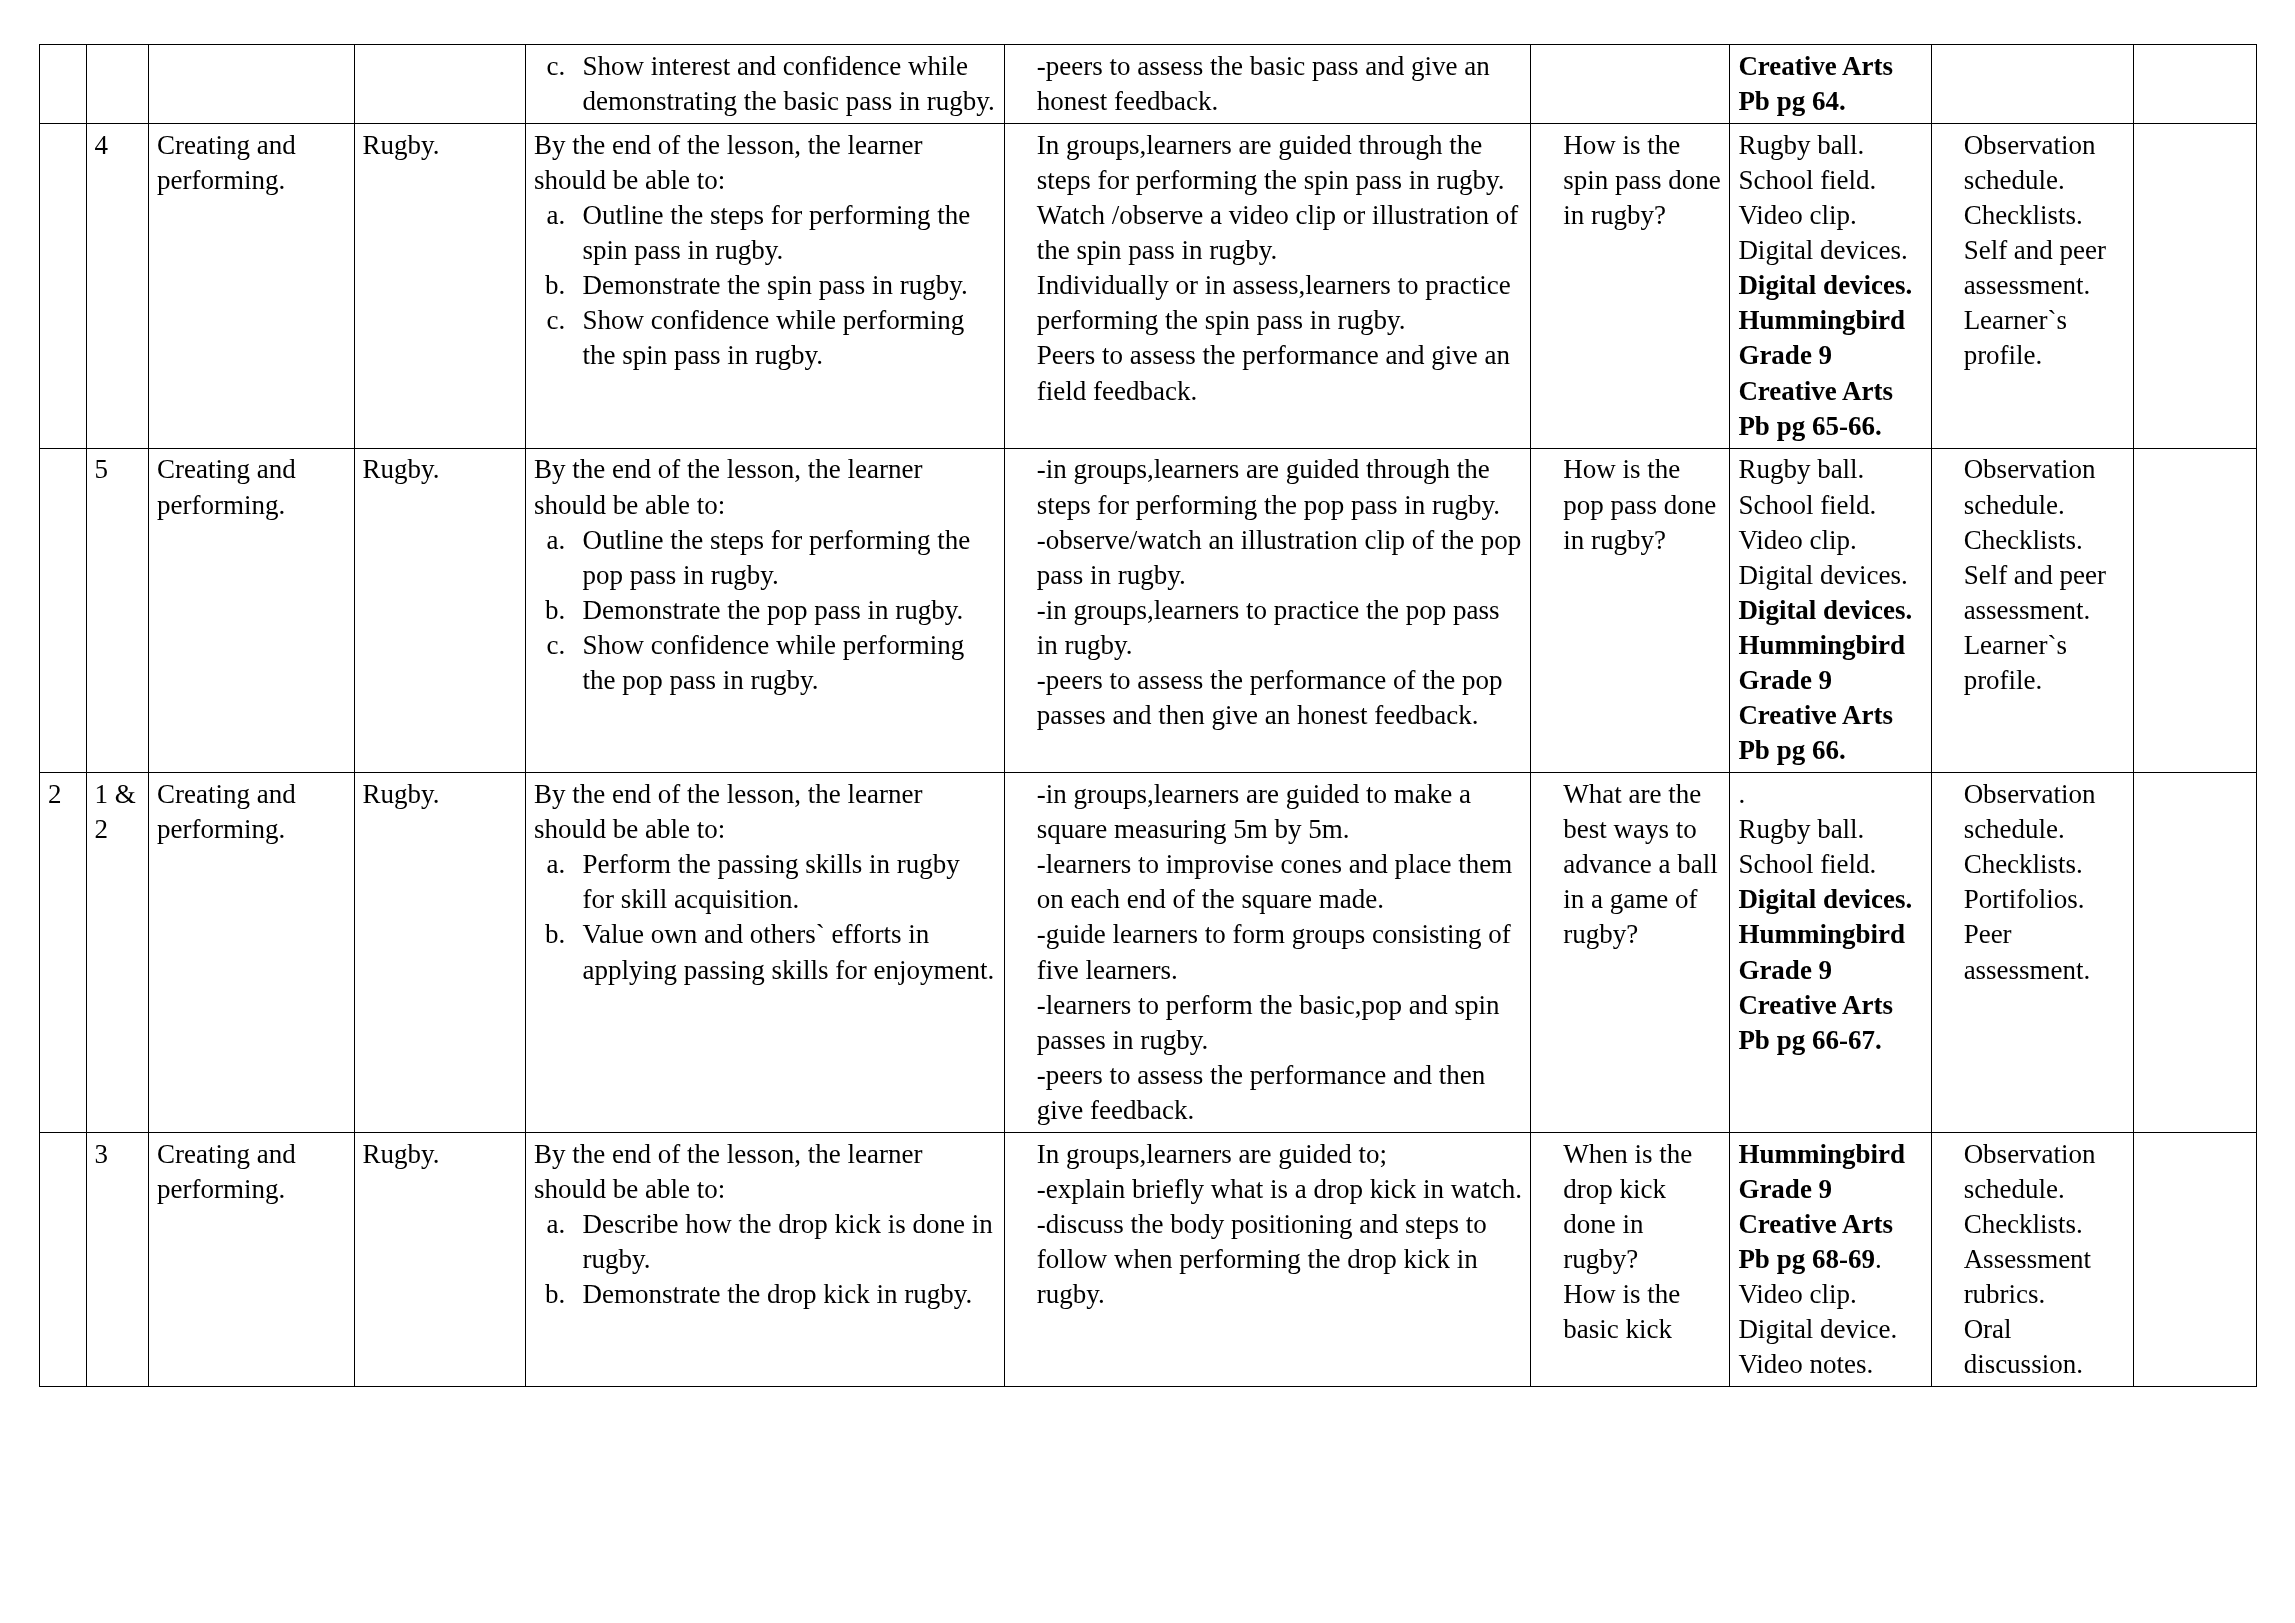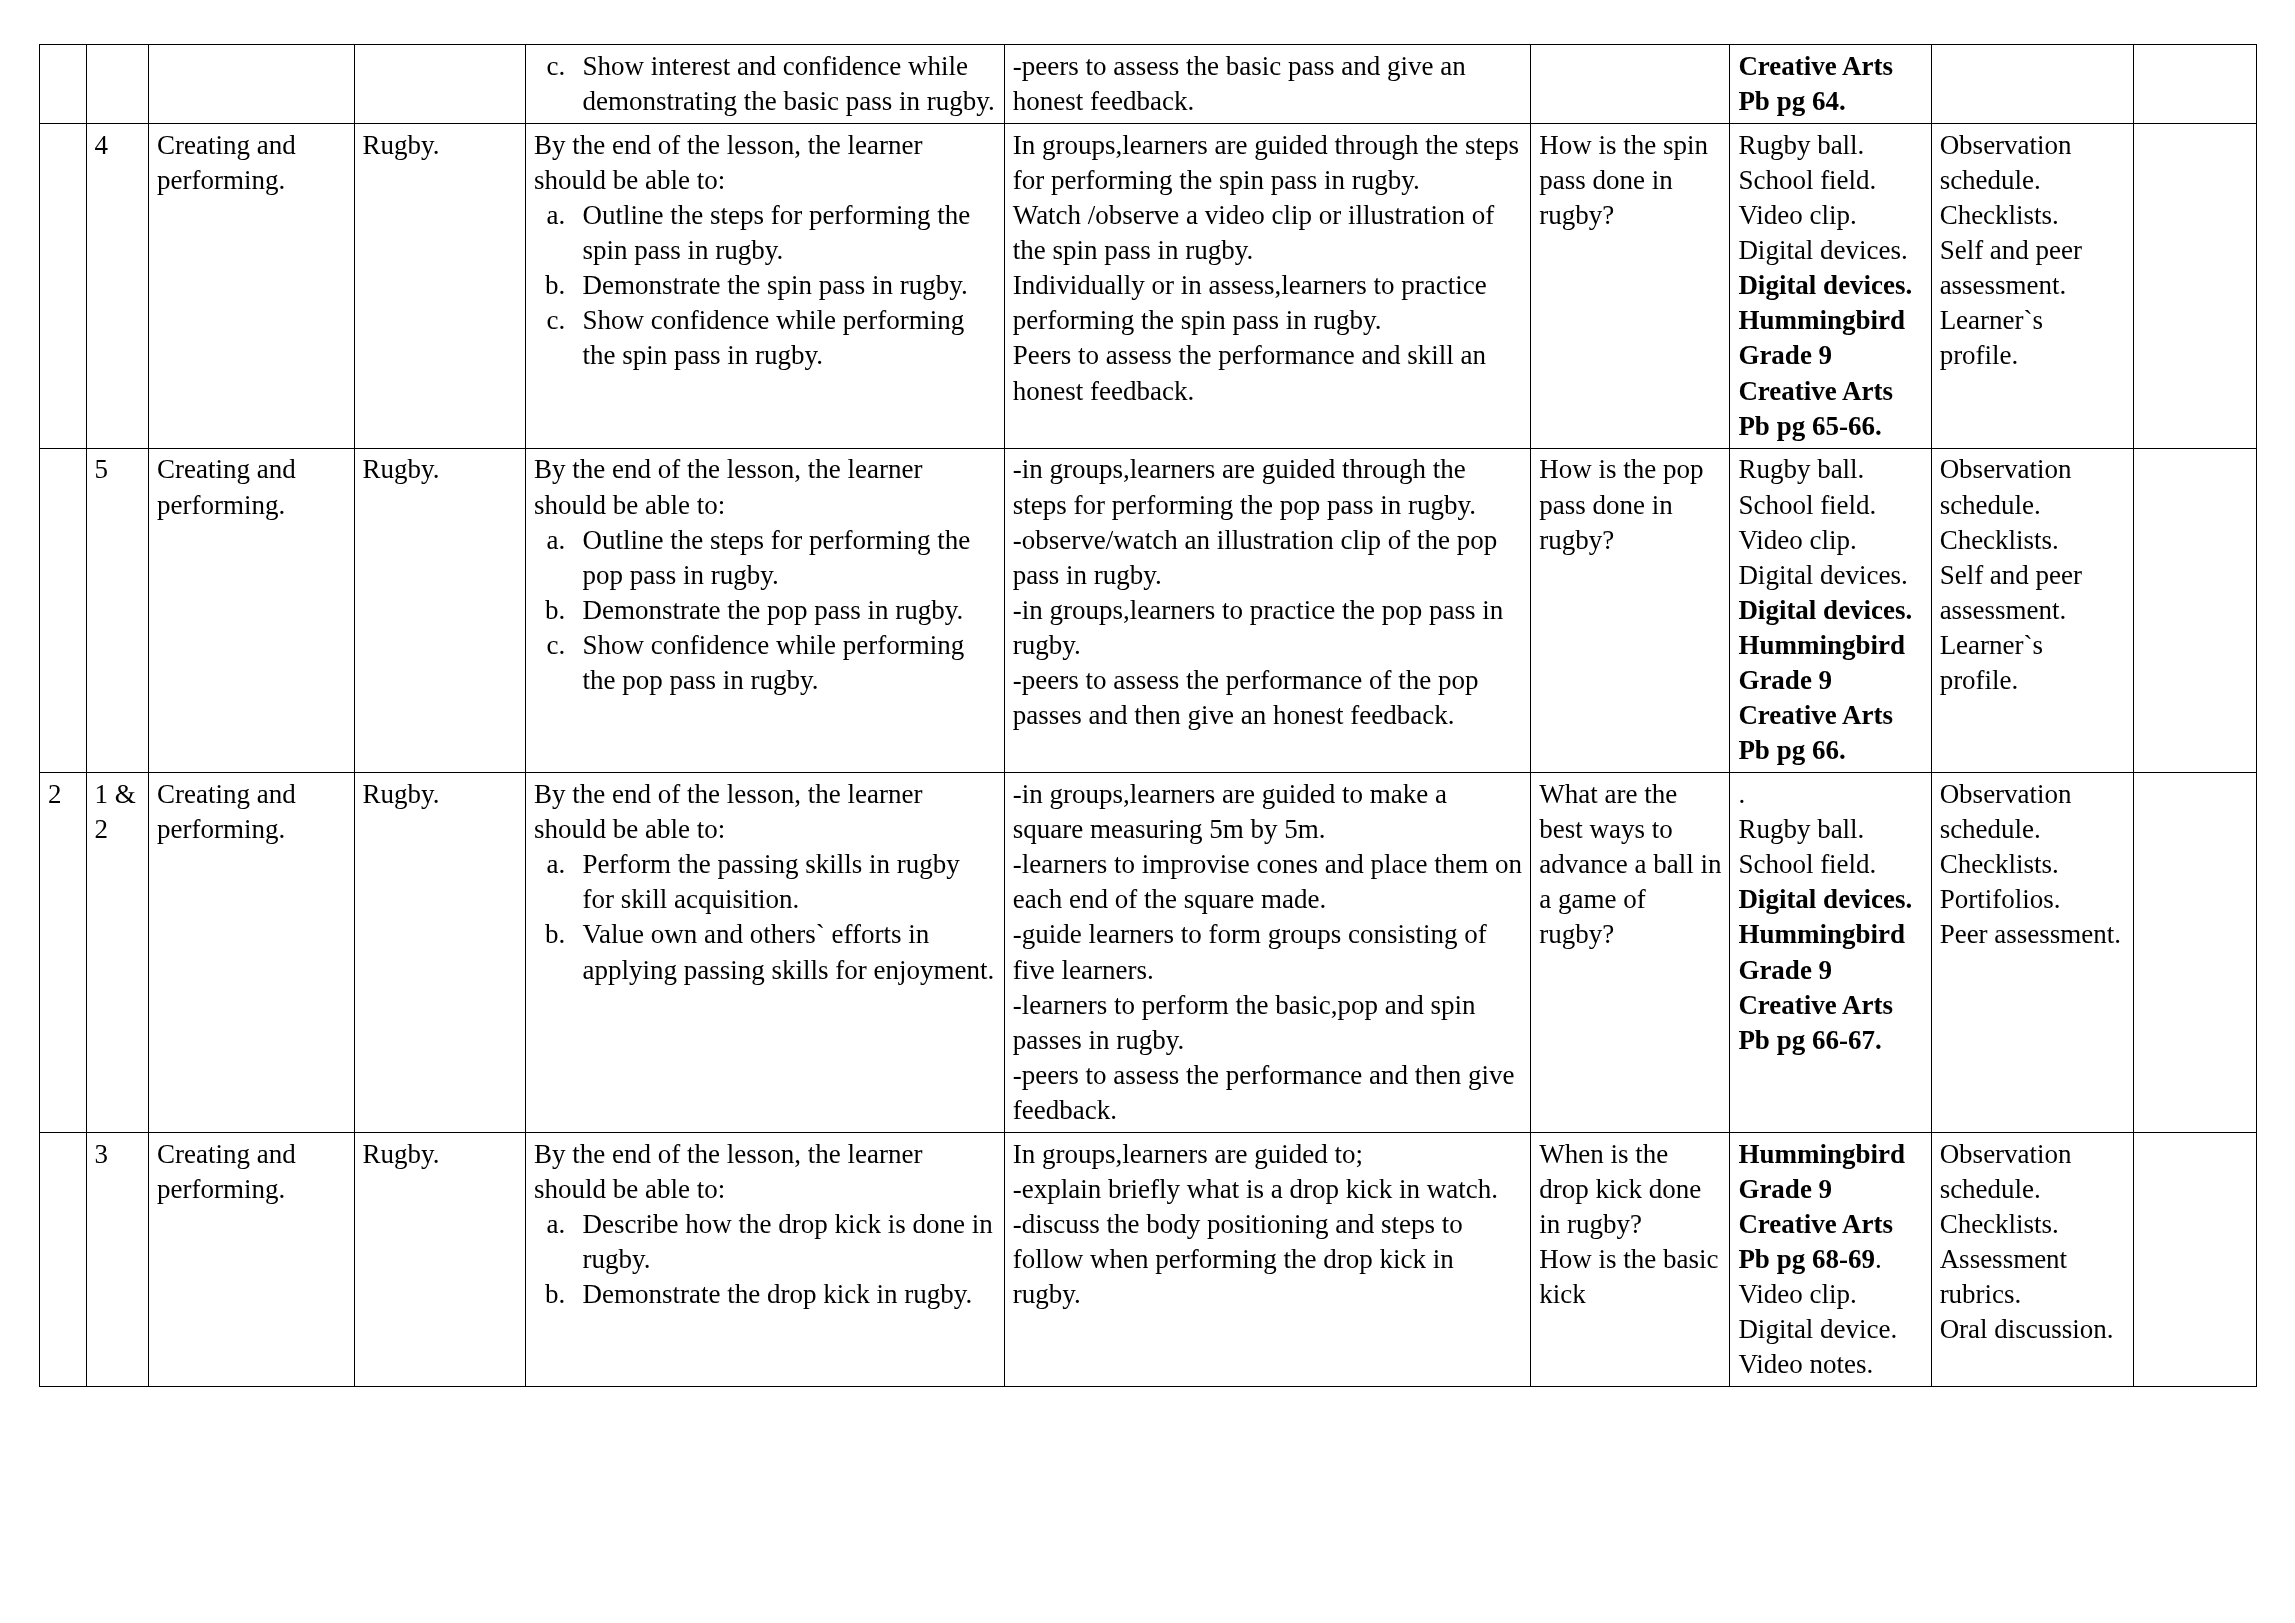--- a/index.html
+++ b/index.html
@@ -55,21 +55,21 @@
 
   ol.alpha {
     list-style-type: lower-alpha;
     margin: 0;
     padding-left: 38px;
   }
   ol.alpha > li {
     padding-left: 10.5px;
     margin: 0;
   }
-  .lines > div { white-space: normal; }
+  .lines > div { white-space: normal; margin-left: 24px; }
 </style>
 </head>
 <body>
 
 <div class="page">
   <table class="sow">
     <colgroup>
       <col class="c-week">
         <col class="c-lesson">
         <col class="c-strand">
@@ -113,21 +113,21 @@
             <ol class="alpha">
               <li>Outline the steps for performing the spin pass in rugby.</li>
               <li>Demonstrate the spin pass in rugby.</li>
               <li>Show confidence while performing the spin pass in rugby.</li>
             </ol>
           </td>
           <td class="lines">
             <div>In groups,learners are guided through the steps for performing the spin pass in rugby.</div>
             <div>Watch /observe a video clip or illustration of the spin pass in rugby.</div>
             <div>Individually or in assess,learners to practice performing the spin pass in rugby.</div>
-            <div>Peers to assess the performance and skill an honest feedback.</div>
+            <div>Peers to assess the performance and give an field feedback.</div>
           </td>
           <td class="lines">
             <div>How is the spin pass done in rugby?</div>
           </td>
           <td>
             <div>Rugby ball.</div>
             <div>School field.</div>
             <div>Video clip.</div>
             <div>Digital devices.</div>
             <div class="bold">Digital devices.</div>

